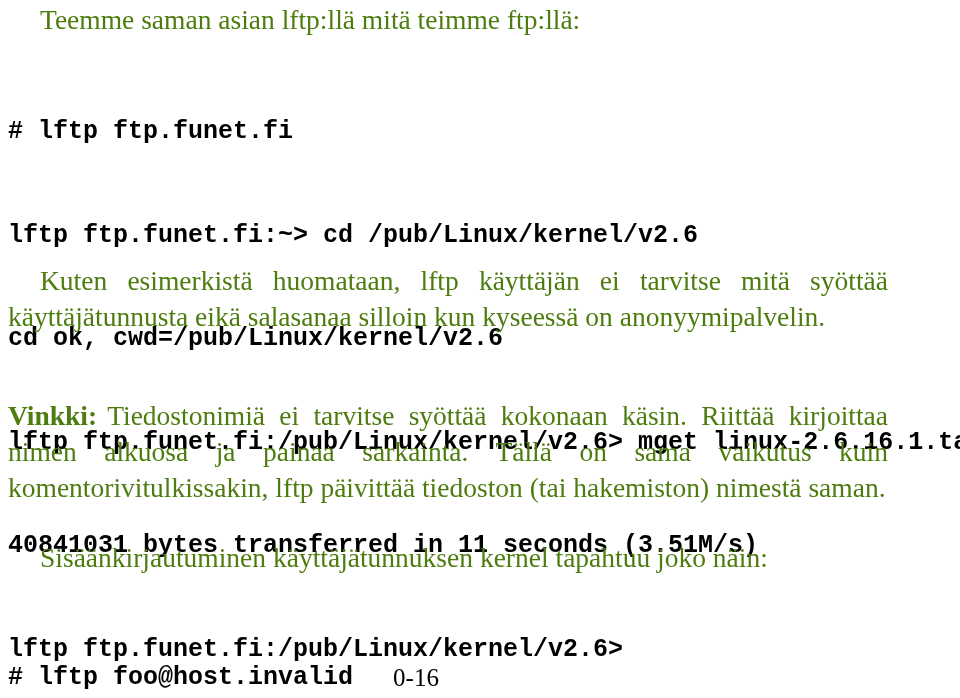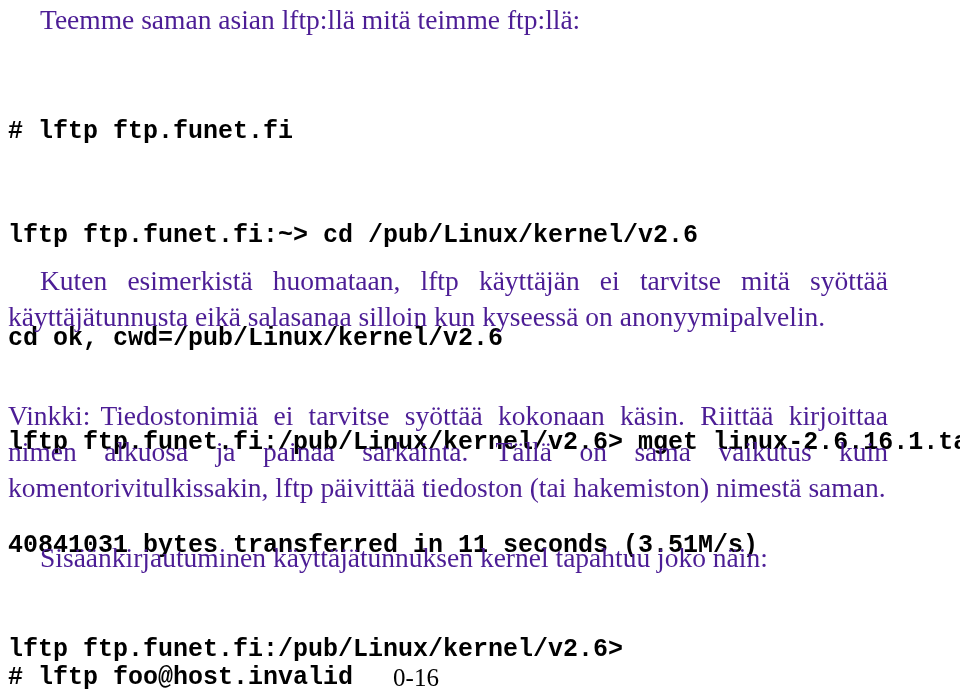--- a/index.html
+++ b/index.html
@@ -28,31 +28,31 @@
     width: 952px;
   }
 
   
   .para {
     font-family: "Liberation Serif", "DejaVu Serif", serif;
     font-size: 27.5px;
     line-height: 36px;
     text-align: justify;
     text-justify: inter-word;
-    color: #4c1d95;
+    color: #4d7c0f;
     margin: 0;
     width: 880px;
     -webkit-hyphens: none;
     hyphens: none;
   }
   .para.indented {
     text-indent: 32px;
   }
   .para .lead {
-    font-weight: normal;
+    font-weight: bold;
     margin-right: 10px;
   }
 
   
   .code {
     font-family: "Liberation Mono", "DejaVu Sans Mono", monospace;
     font-size: 25px;
     line-height: 34.5px;
     font-weight: bold;
     color: #000000;

